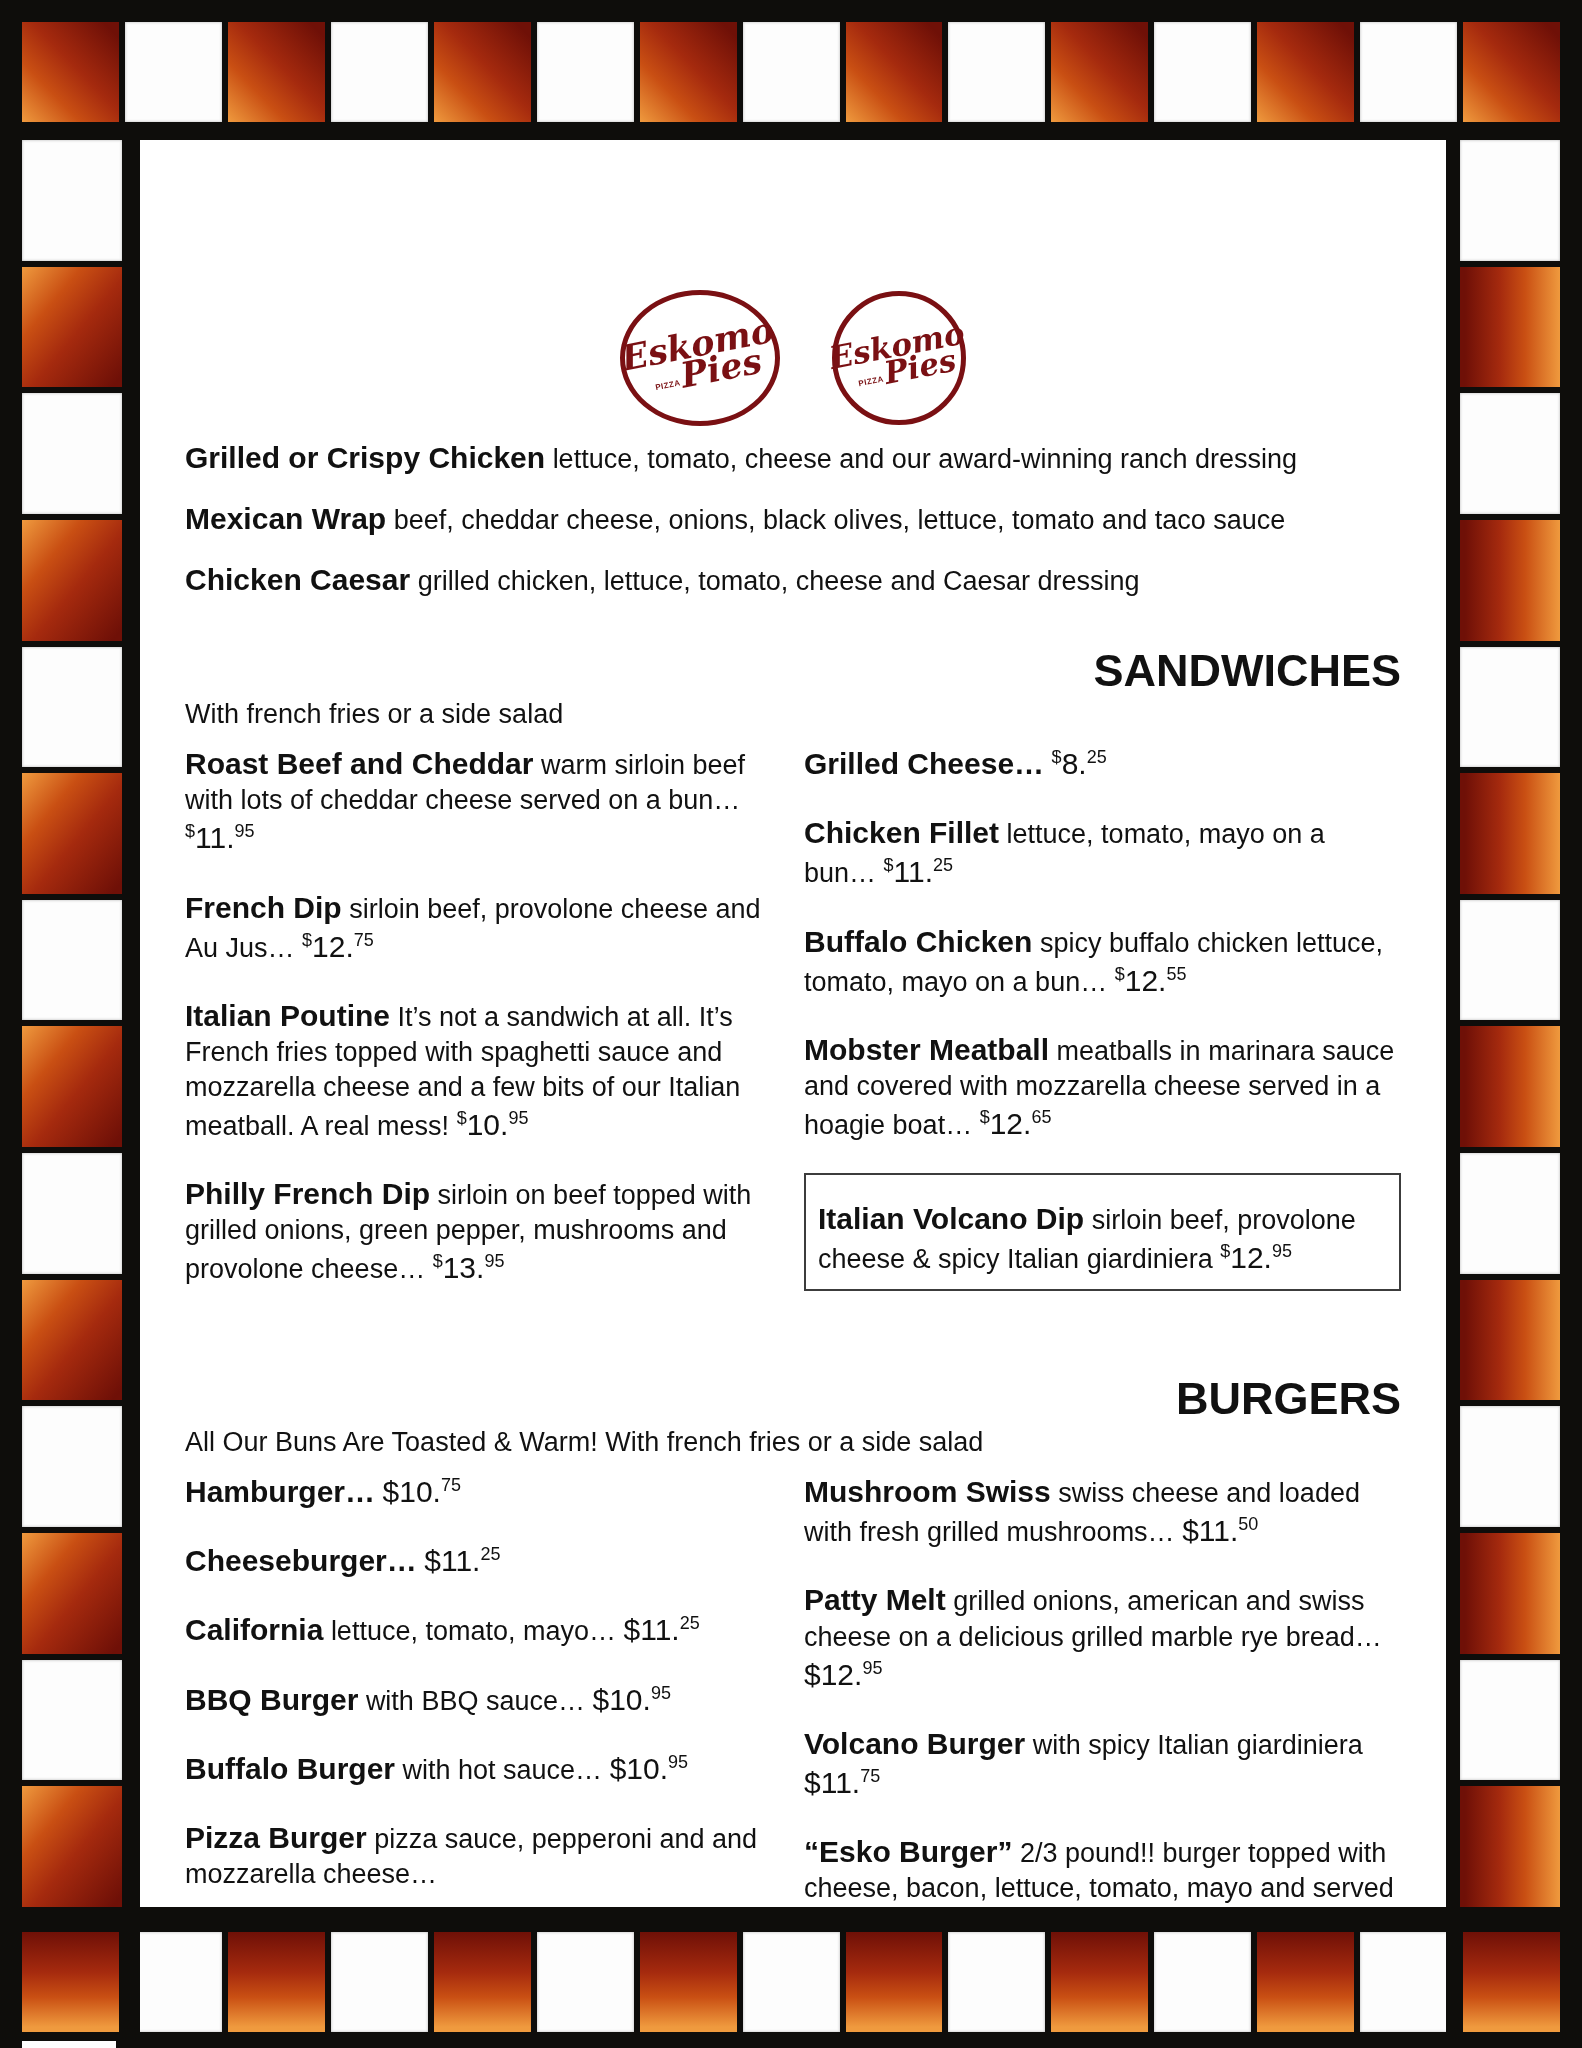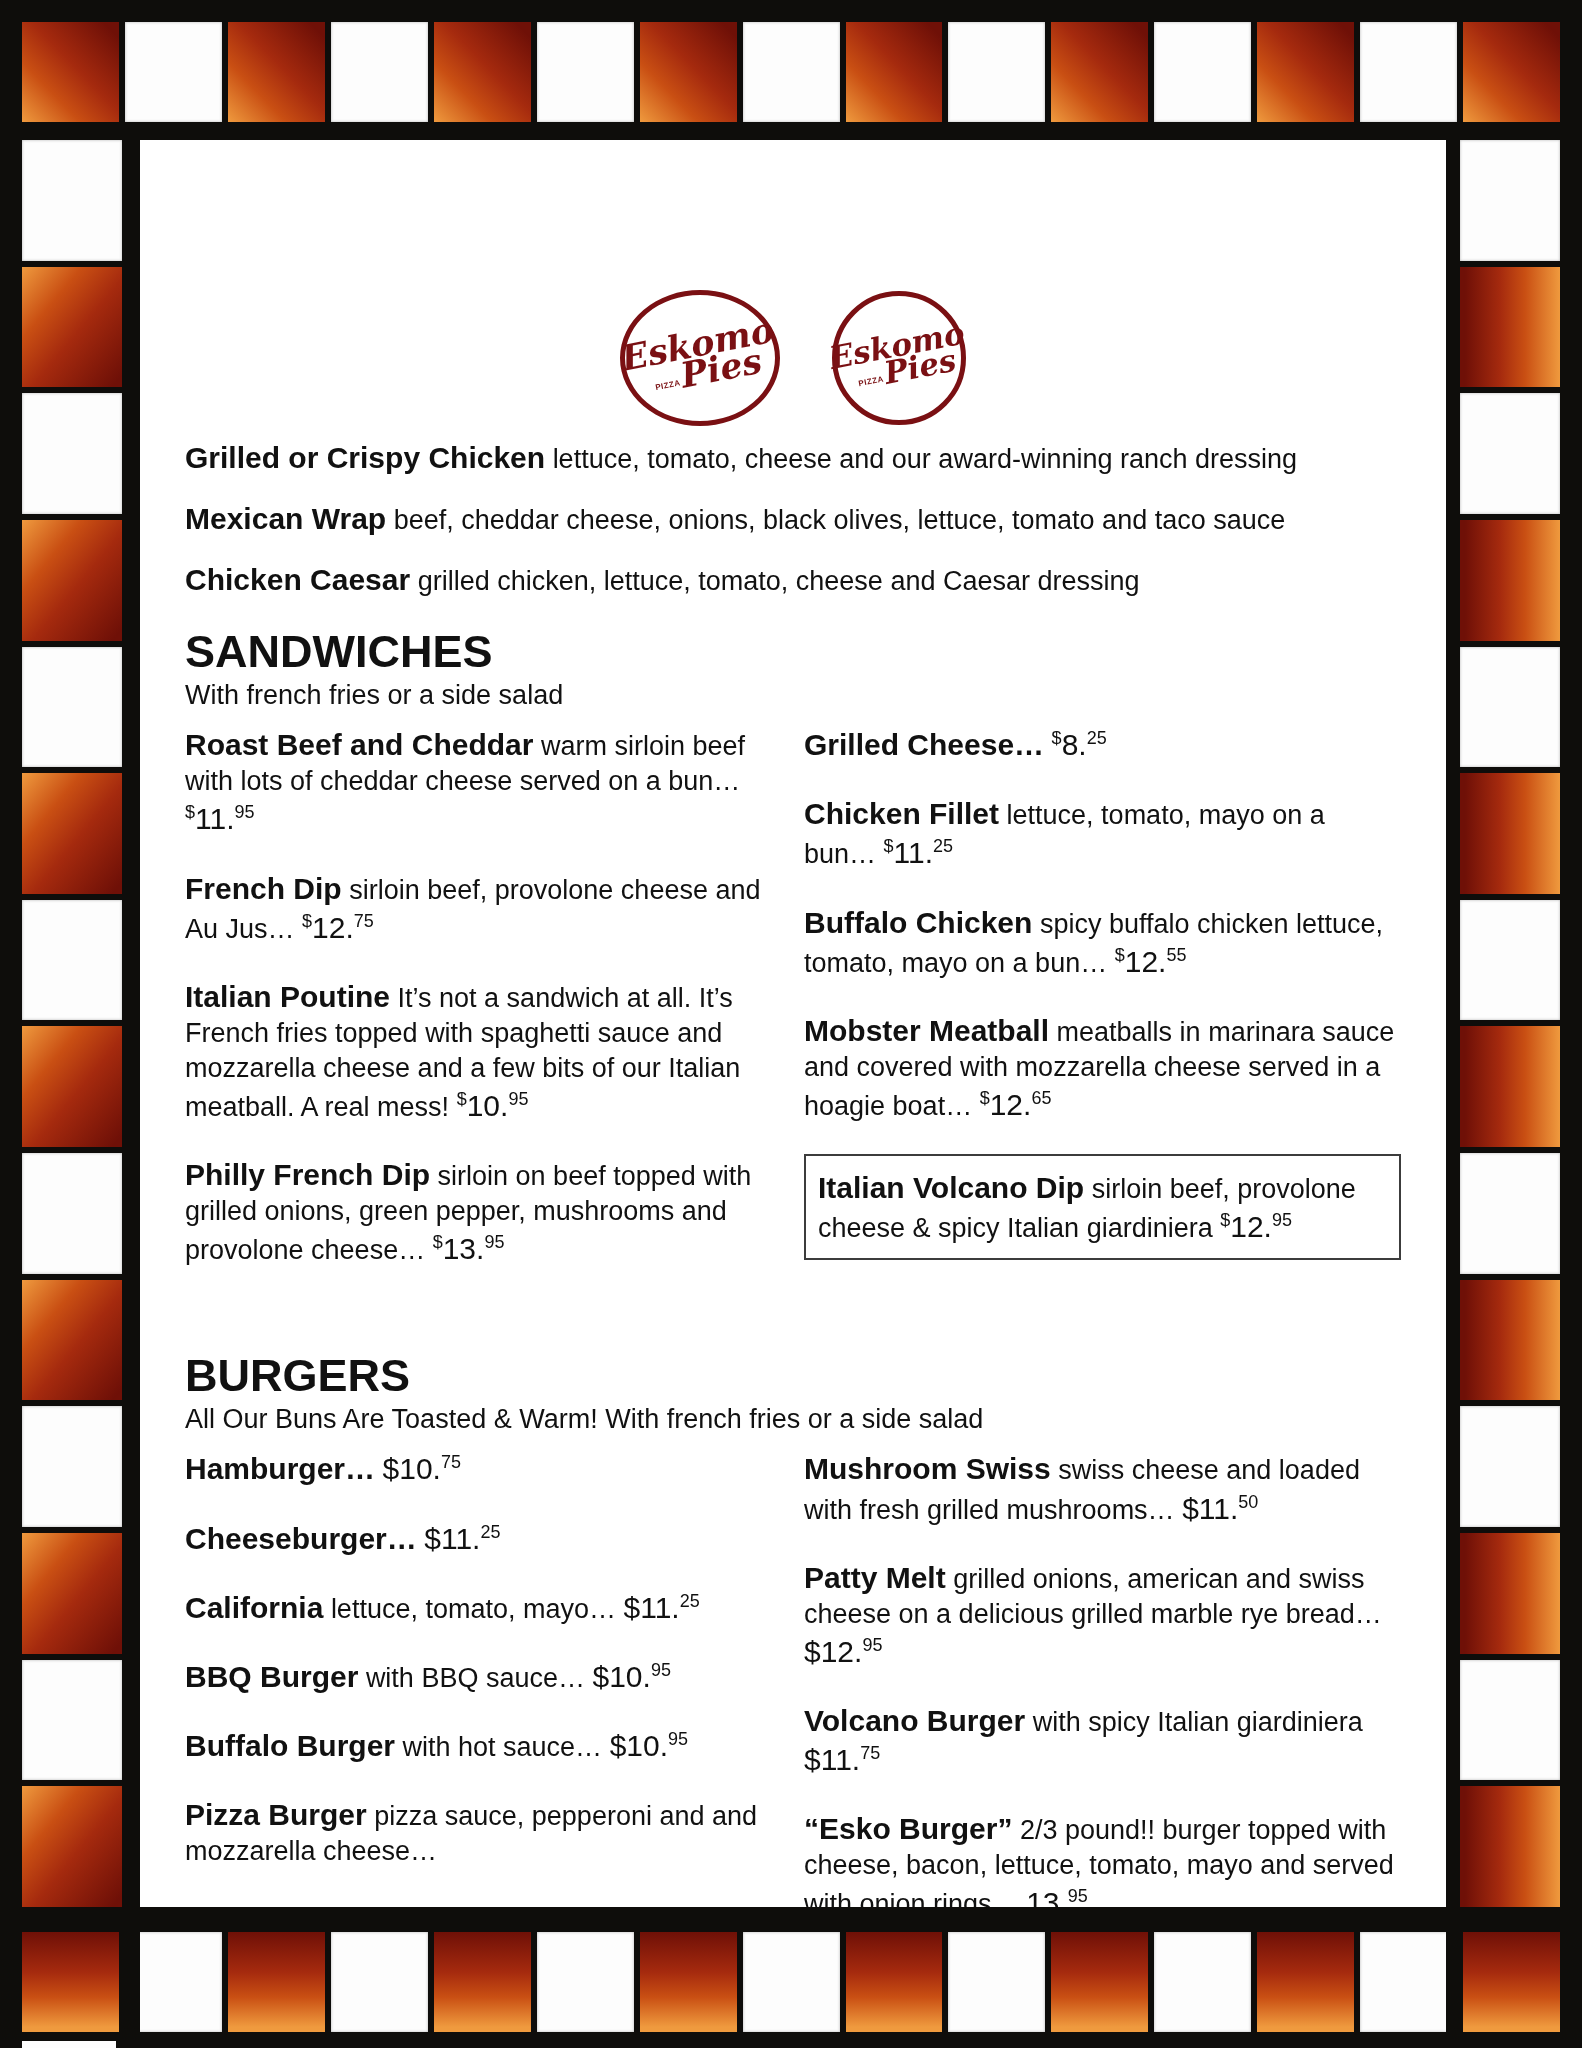--- a/index.html
+++ b/index.html
@@ -37,34 +37,34 @@
   .logo-oval { width:150px; height:126px; }
   .logo-circle { width:124px; height:124px; }
   .logo-inner { transform:rotate(-11deg); text-align:center; font-family:"DejaVu Serif", serif; font-style:italic; font-weight:bold; line-height:.80; font-size:35px; }
   .logo-circle .logo-inner { font-size:31px; }
   .logo-l2 { display:block; margin-left:10px; }
   .logo-sub { font-size:8px; font-style:normal; font-weight:bold; letter-spacing:.5px; font-family:"Liberation Sans", sans-serif; vertical-align:3px; margin-right:2px; }
   .wrap-head { text-align:center; }
   .wrap-title { margin:0; font-size:40px; font-weight:bold; letter-spacing:.5px; }
   .wrap-sub { font-size:27px; margin-top:3px; }
   
-  .section-title { text-align:left; font-size:45px; font-weight:bold; margin:27px 0 0; }
+  .section-title { text-align:right; font-size:45px; font-weight:bold; margin:46px 0 0; }
   .burgers-title { margin-top:52px; }
   .section-sub { text-align:left; font-size:27px; margin:2px 0 14px; }
   .wrap-items { margin-top:12px; }
   .wrap-items .menu-item { margin-bottom:22px; }
   .two-col { display:flex; gap:22px; }
   .col { flex:1; min-width:0; }
   .menu-item { font-size:27px; line-height:1.30; }
   .col .menu-item { margin-bottom:30px; }
   .item-name { font-size:30px; font-weight:bold; }
   .price { font-size:30px; white-space:nowrap; }
   sup.ps, sup.cs { font-size:0.60em; }
   .wrap-sub .price { font-size:27px; }
-  .boxed { border:2px solid #3c3c3c; padding:12px 12px 12px; margin-top:0; }
+  .boxed { border:2px solid #3c3c3c; padding:24px 12px 12px; margin-top:0; }
 </style>
 </head>
 <body>
 
 <div class="page">
 
   <div class="hstrip strip-top"></div>
   <div class="border-row" id="top-row">
       <div class="square red-top"></div>
       <div class="square white-square"></div>

